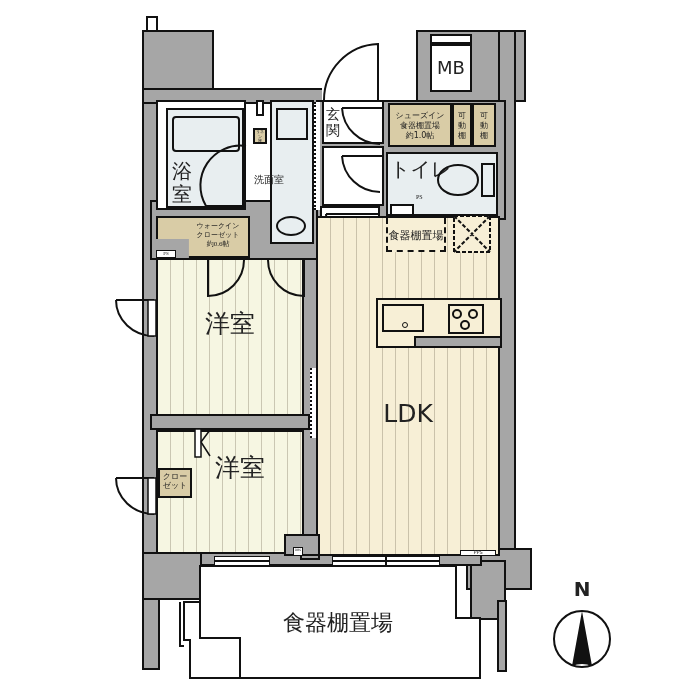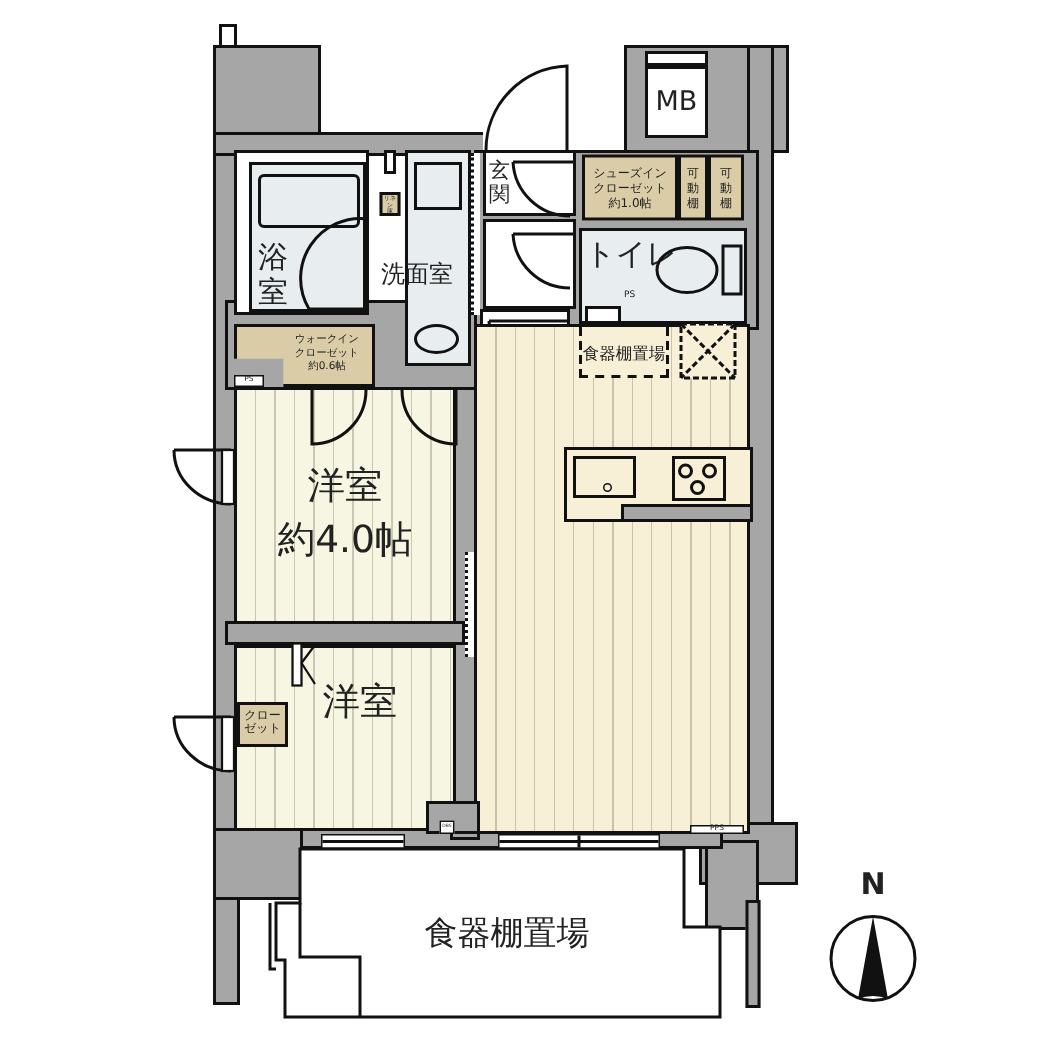--- a/index.html
+++ b/index.html
@@ -8,21 +8,21 @@
   .wall{background:#a6a6a6;border:2px solid #111;}
   .room-yellow{background:#f7efd6;border:2px solid #111;}
   .room-cream{background:#f6f6e2;border:2px solid #111;}
   .room-wet{background:#e8eef0;border:2px solid #111;}
   .room-closet{background:#d9cca6;border:2px solid #111;}
   .room-white{background:#fff;border:2px solid #111;}
   .label{position:absolute;color:#222;text-align:center;line-height:1.15;white-space:pre-line;}
   .big{font-size:25px;}
   .mid{font-size:15px;}
   .small{font-size:8px;line-height:1.25;}
-  .tiny{font-size:6px;}
+  .tiny{font-size:6px;font-family:Liberation Serif, serif;}
   .vtext{writing-mode:vertical-rl;}
   .floorlines{background-image:repeating-linear-gradient(90deg, transparent 0 12px, rgba(120,110,90,0.35) 12px 13px);}
   svg{position:absolute;overflow:visible;}
 </style>
 </head>
 <body>
 
 <div class="abs wall" style="left:142px;top:30px;width:18px;height:640px;"></div>
 <div class="abs" style="left:146px;top:16px;width:12px;height:16px;background:#fff;border:2px solid #111;"></div>
 <div class="abs wall" style="left:142px;top:30px;width:72px;height:62px;"></div>
@@ -59,21 +59,21 @@
 <svg style="left:340px;top:154px;" width="44" height="40">
     <path d="M2 2 L42 2 M2 2 A 38 38 0 0 0 40 38" fill="none" stroke="#111" stroke-width="2"></path>
   </svg>
 <div class="abs room-white" style="left:320px;top:206px;width:60px;height:48px;"></div>
 <svg style="left:324px;top:212px;" width="56" height="52">
     <path d="M2 2 L54 2 M2 2 A 50 50 0 0 0 52 50" fill="none" stroke="#111" stroke-width="2"></path>
   </svg>
 
 <div class="abs room-closet" style="left:388px;top:103px;width:64px;height:44px;">
   <span class="label small" style="left:0;right:0;top:6px;">シューズイン
-クローゼット
+食器棚置場
 約1.0帖</span>
 </div>
 <div class="abs room-closet" style="left:452px;top:103px;width:20px;height:44px;">
   <span class="label small" style="left:0;right:0;top:6px;">可
 動
 棚</span>
 </div>
 <div class="abs room-closet" style="left:472px;top:103px;width:24px;height:44px;">
   <span class="label small" style="left:0;right:0;top:6px;">可
 動
@@ -101,35 +101,36 @@
 <svg style="left:204px;top:144px;" width="44" height="64">
     <path d="M42 2 A 40 40 0 0 0 2 62 L42 62" fill="none" stroke="#111" stroke-width="2"></path>
   </svg>
 <div class="abs" style="left:256px;top:100px;width:8px;height:16px;background:#fff;border:2px solid #111;"></div>
 <div class="abs room-closet" style="left:253px;top:128px;width:14px;height:16px;">
   <span class="label" style="left:0;right:0;top:0;font-size:4px;">リネン
 庫</span>
 </div>
 <div class="abs room-wet" style="left:270px;top:100px;width:44px;height:144px;">
   <div class="abs" style="left:4px;top:6px;width:32px;height:32px;border:2px solid #111;background:#e8eef0;"></div>
-  <span class="label" style="left:-18px;top:72px;font-size:16px;white-space:nowrap;">洗面室</span>
+  <span class="label" style="left:-18px;top:72px;font-size:10px;white-space:nowrap;">洗面室</span>
   <div class="abs" style="left:4px;top:114px;width:30px;height:20px;border:2px solid #111;border-radius:50%;"></div>
 </div>
 <div class="abs" style="left:314px;top:102px;width:6px;height:108px;background:#fff;border-left:2px dotted #111;"></div>
 
 <div class="abs room-closet" style="left:156px;top:216px;width:94px;height:42px;clip-path:polygon(0 0,100% 0,100% 100%,35% 100%,35% 55%,0 55%);">
   <span class="label tiny" style="left:30px;right:0;top:4px;font-size:7px;line-height:1.3;">ウォークイン
 クローゼット
 約0.6帖</span>
 </div>
 <div class="abs" style="left:156px;top:250px;width:20px;height:8px;background:#fff;border:1.5px solid #111;">
   <span class="label tiny" style="left:0;right:0;top:0;font-size:5px;">PS</span>
 </div>
 
 <div class="abs room-yellow floorlines" style="left:316px;top:216px;width:184px;height:340px;">
+  <span class="label big" style="left:0;right:0;top:182px;">LDK</span>
 </div>
 <div class="abs" style="left:386px;top:218px;width:60px;height:34px;border:2px dashed #111;border-top:none;background:#f7efd6;">
   <span class="label" style="left:0;right:0;top:12px;font-size:11px;white-space:nowrap;text-align:center;">食器棚置場</span>
 </div>
 <svg style="left:452px;top:214px;" width="40" height="40">
   <rect x="2" y="2" width="36" height="36" fill="#f7efd6" stroke="#111" stroke-width="2" stroke-dasharray="4 2"></rect>
   <path d="M2 2 L38 38 M38 2 L2 38" stroke="#111" stroke-width="2" stroke-dasharray="4 2"></path>
 </svg>
 <div class="abs" style="left:376px;top:298px;width:126px;height:50px;border:2px solid #111;background:#f7efd6;"></div>
 <div class="abs wall" style="left:414px;top:336px;width:88px;height:12px;"></div>
@@ -139,21 +140,20 @@
 <svg style="left:448px;top:304px;" width="36" height="30">
   <rect x="1" y="1" width="34" height="28" fill="none" stroke="#111" stroke-width="2"></rect>
   <circle cx="9" cy="10" r="4" fill="none" stroke="#111" stroke-width="2"></circle>
   <circle cx="25" cy="10" r="4" fill="none" stroke="#111" stroke-width="2"></circle>
   <circle cx="17" cy="21" r="4" fill="none" stroke="#111" stroke-width="2"></circle>
 </svg>
 <div class="abs" style="left:310px;top:368px;width:6px;height:70px;background:#fff;border-left:2px dotted #111;"></div>
 
 <div class="abs room-cream floorlines" style="left:156px;top:258px;width:148px;height:158px;">
   <span class="label big" style="left:0;right:0;top:50px;">洋室</span>
-  <span class="label big" style="left:0;right:0;top:86px;">約4.0帖</span>
 </div>
 <svg style="left:206px;top:258px;" width="40" height="40">
     <path d="M2 2 L2 38 A 36 36 0 0 0 38 2" fill="none" stroke="#111" stroke-width="2"></path>
   </svg>
 <svg style="left:266px;top:258px;" width="40" height="40">
     <path d="M38 2 L38 38 A 36 36 0 0 1 2 2" fill="none" stroke="#111" stroke-width="2"></path>
   </svg>
 <svg style="left:114px;top:298px;" width="42" height="40">
     <path d="M2 2 L40 2 M2 2 A 38 36 0 0 0 40 38" fill="none" stroke="#111" stroke-width="2"></path>
     <rect x="34" y="2" width="8" height="36" fill="#fff" stroke="#111" stroke-width="1.5"></rect>

